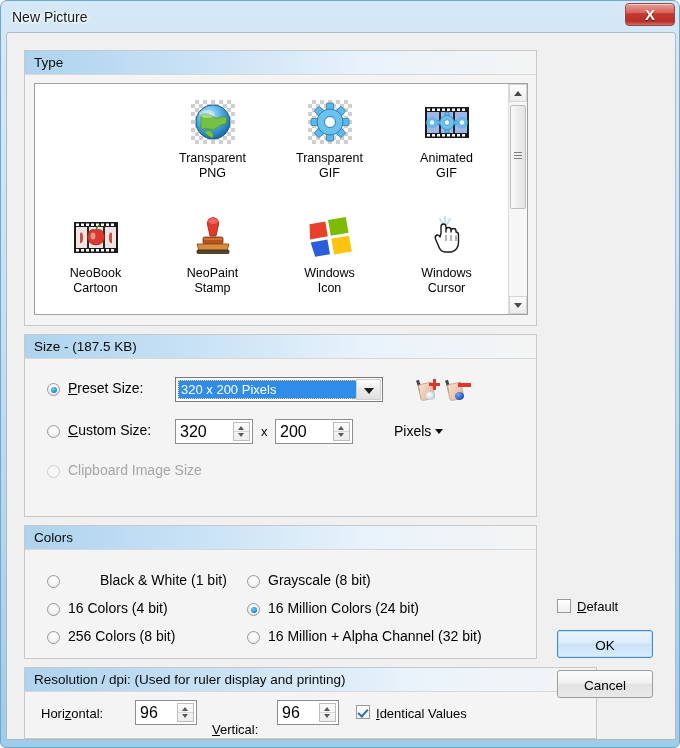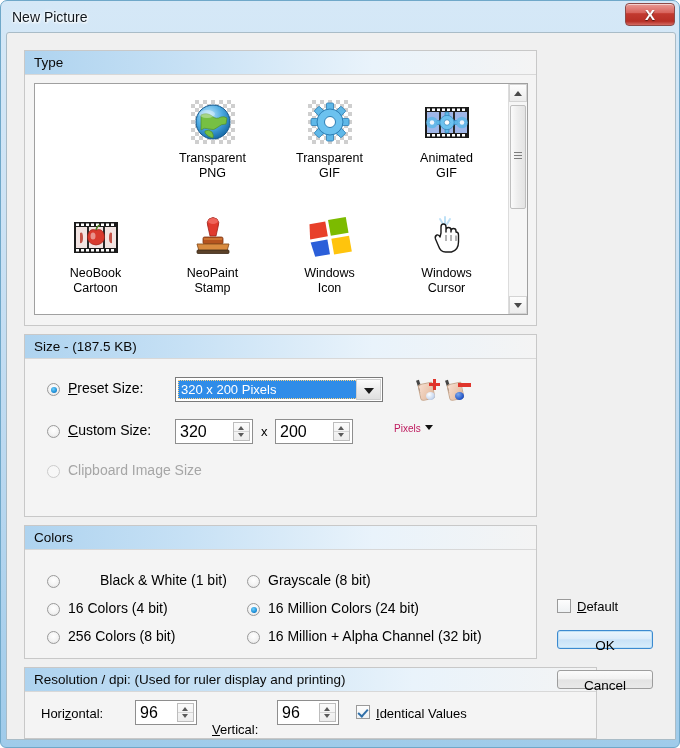--- a/index.html
+++ b/index.html
@@ -380,22 +380,22 @@
   }
 
   .plain-label {
     position: absolute;
     font-size: 13px;
     color: #000;
     white-space: nowrap;
   }
   .dropdown-link {
     position: absolute;
-    font-size: 10px;
-    color: #be185d;
+    font-size: 14px;
+    color: #000000;
     white-space: nowrap;
     cursor: pointer;
   }
   .dropdown-link .caret {
     display: inline-block;
     margin-left: 4px;
     width: 0; height: 0;
     border-left: 4.5px solid transparent;
     border-right: 4.5px solid transparent;
     border-top: 5px solid #111;
@@ -422,21 +422,21 @@
     position: absolute;
     left: 3px; top: 1px;
     width: 4px; height: 8px;
     border: solid #2f6fa8;
     border-width: 0 2px 2px 0;
     transform: rotate(42deg);
   }
 
   .btn {
     position: absolute;
-    width: 96px; height: 19px;
+    width: 96px; height: 28px;
     box-sizing: border-box;
     border: 1px solid #9d9d9d;
     border-radius: 3px;
     background: linear-gradient(to bottom, #fbfbfb 0%, #f1f1f1 46%, #e3e3e3 52%, #e9e9e9 100%);
     font-size: 13.5px;
     color: #000;
     text-align: center;
     line-height: 30px;
     cursor: pointer;
   }

